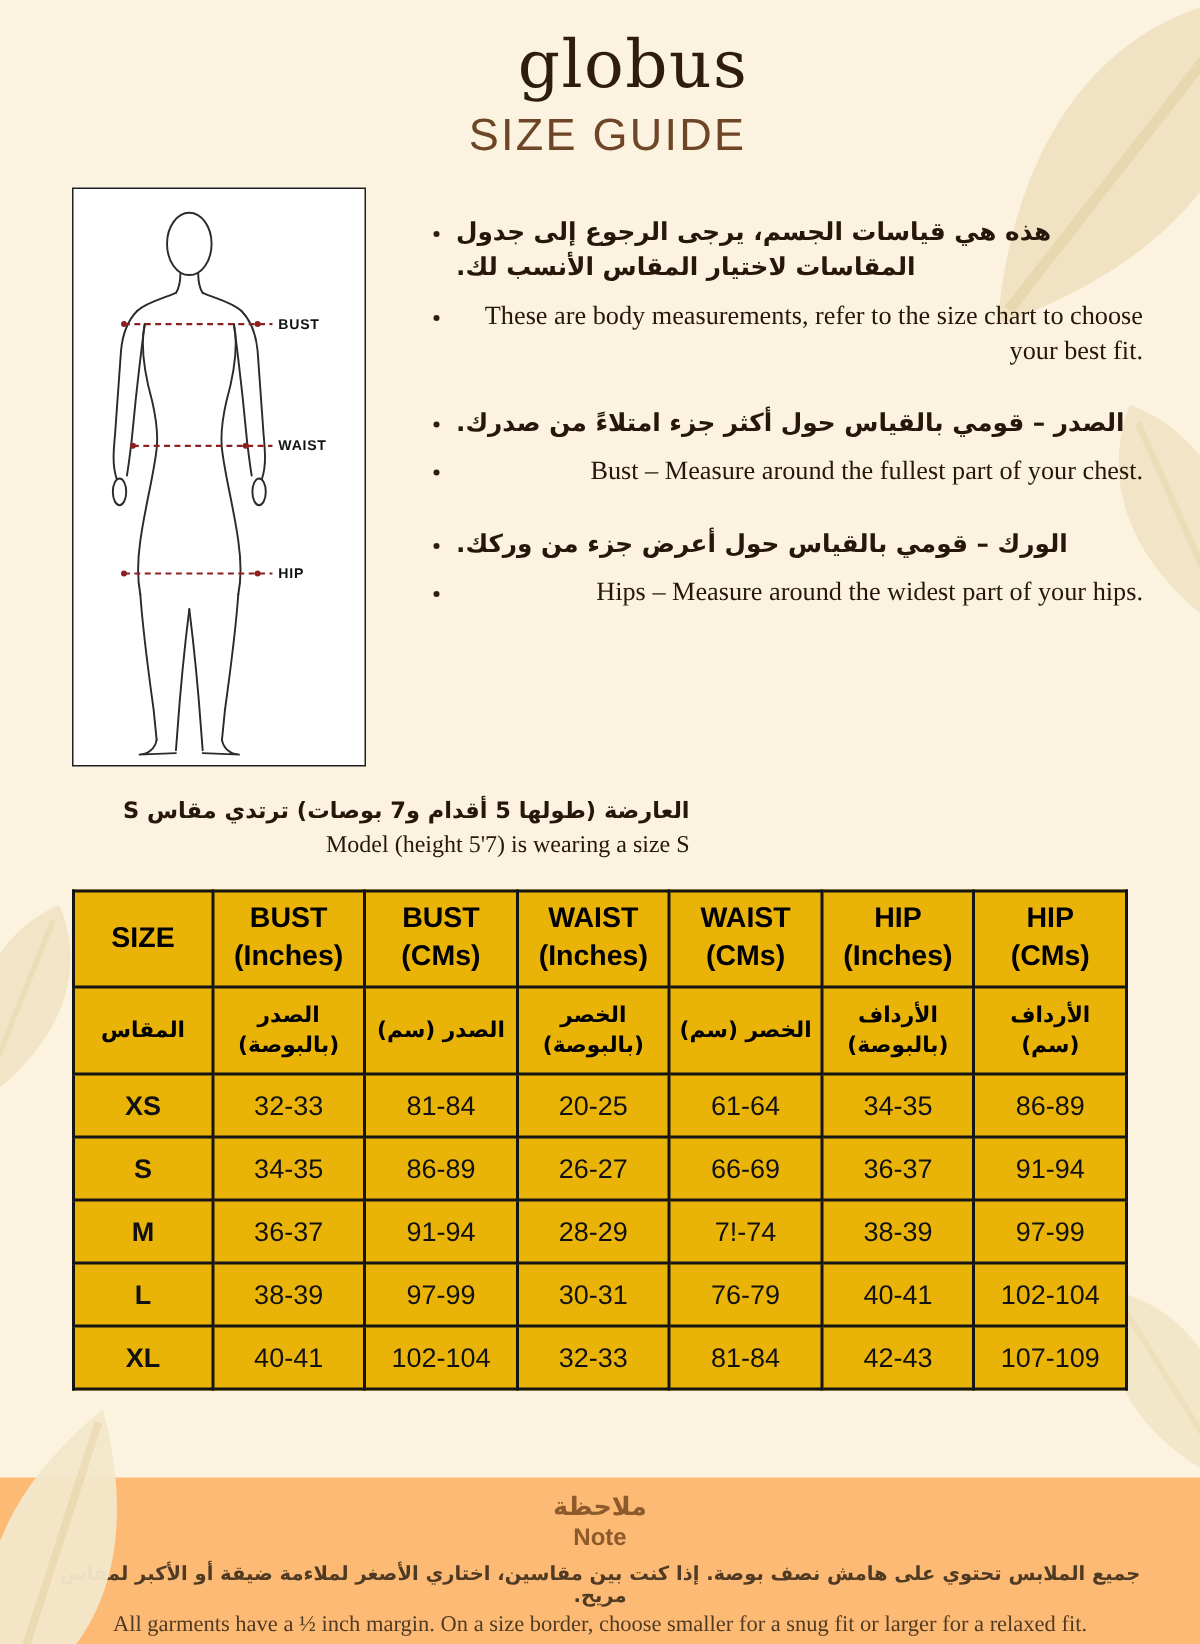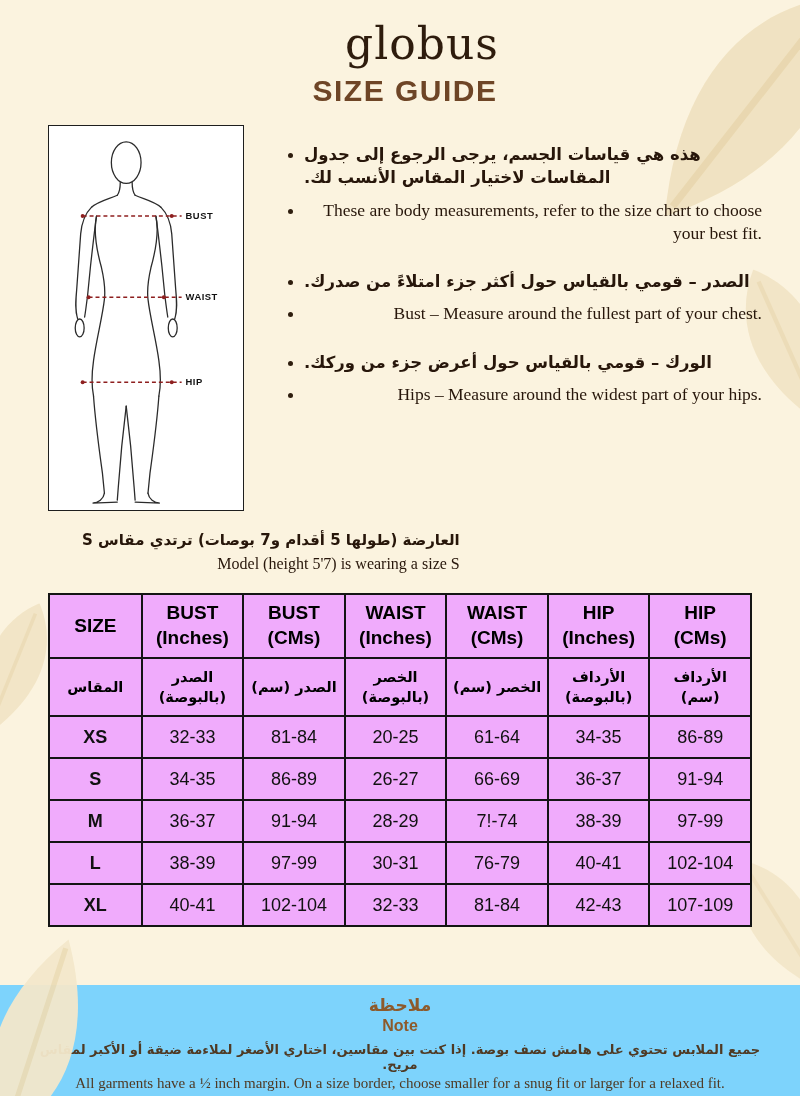--- a/index.html
+++ b/index.html
@@ -15,21 +15,21 @@
   .leaf-light path.body{fill:#f4e8cb;}
   .leaf-light path.vein{stroke:#ecdcb6;}
   .leaf1{top:-34px;right:-38px;width:180px;transform:rotate(38deg);opacity:.85;}
   .leaf2{top:262px;right:-44px;width:110px;transform:rotate(-24deg);opacity:.7;}
   .leaf3{top:598px;left:-34px;width:92px;transform:rotate(22deg);opacity:.7;}
   .leaf5{top:848px;right:-34px;width:100px;transform:rotate(-32deg);opacity:.6;}
   .leaf4{top:928px;left:-28px;width:132px;transform:rotate(198deg);opacity:.95;z-index:2;}
 
   header{position:relative;z-index:1;text-align:center;padding-top:22px;}
   .brand{font-family:"DejaVu Serif",serif;font-size:44px;line-height:1;color:#2e1c0d;letter-spacing:1px;margin-left:44px;}
-  .page-title{font-size:30px;font-weight:bold;color:#6e4526;letter-spacing:1.5px;margin-top:8px;padding-left:10px;}
+  .page-title{font-size:30px;font-weight:normal;color:#6e4526;letter-spacing:1.5px;margin-top:8px;padding-left:10px;}
 
   .figure-box{
     position:absolute;left:48px;top:125px;width:196px;height:386px;
     background:#ffffff;border:1.6px solid #1e1e1e;box-sizing:border-box;z-index:1;
   }
   .figure-box svg{display:block;width:100%;height:100%;}
   .sil{fill:none;stroke:#2b2b2b;stroke-width:1.3;stroke-linecap:round;}
   .meas{stroke:#8e1f1f;stroke-width:1.5;stroke-dasharray:4 3;fill:none;}
   .meas-dot{fill:#8e1f1f;}
   .meas-label{font-family:"Liberation Sans",sans-serif;font-size:9.5px;font-weight:bold;fill:#111;letter-spacing:.5px;}
@@ -40,38 +40,38 @@
   ul.group li::marker{color:#2e1d0e;}
   .ar{font-family:"DejaVu Sans",sans-serif;font-weight:bold;font-size:16.5px;line-height:1.38;color:#27160a;display:block;text-align:left;}
   .en{font-family:"Liberation Serif",serif;font-size:17.5px;line-height:1.32;color:#27160a;display:block;text-align:right;}
 
   .model-note{position:absolute;left:48px;top:530px;z-index:1;margin-left:34px;}
   .model-note .ar{font-size:15px;margin-bottom:2px;}
   .model-note .en{font-size:16px;}
 
   table.size-table{
     position:absolute;left:48px;top:593px;width:704px;z-index:1;
-    border-collapse:collapse;background:#f0abfc;table-layout:fixed;
+    border-collapse:collapse;background:#eab308;table-layout:fixed;
   }
   .size-table col.c0{width:13.2%;}
   .size-table th,.size-table td{
     border:2px solid #141414;text-align:center;vertical-align:middle;padding:2px;
   }
   .size-table thead tr.en-head th{
     font-size:19px;font-weight:bold;color:#000;white-space:pre-line;line-height:1.3;height:58px;
   }
   .size-table thead tr.ar-head th{
     font-family:"DejaVu Sans",sans-serif;font-size:14.5px;font-weight:bold;color:#000;
     white-space:pre-line;line-height:1.4;height:52px;
   }
   .size-table tbody td{height:36px;font-size:18px;color:#111;}
   .size-table tbody td.size{font-weight:bold;}
 
   .note-band{
-    position:absolute;left:0;bottom:0;width:800px;height:111px;background:#7dd3fc;
+    position:absolute;left:0;bottom:0;width:800px;height:111px;background:#fdba74;
     z-index:1;text-align:center;box-sizing:border-box;padding:10px 30px 0 30px;
   }
   .note-title-ar{font-family:"DejaVu Sans",sans-serif;font-weight:bold;font-size:17px;color:#8d5a2b;}
   .note-title-en{font-weight:bold;font-size:16px;color:#8d5a2b;margin-top:2px;}
   .note-body-ar{font-family:"DejaVu Sans",sans-serif;font-weight:bold;font-size:13px;color:#4f3a24;margin-top:7px;}
   .note-body-en{font-family:"Liberation Serif",serif;font-size:15px;color:#4f3a24;margin-top:3px;}
 </style>
 </head>
 <body>
 

